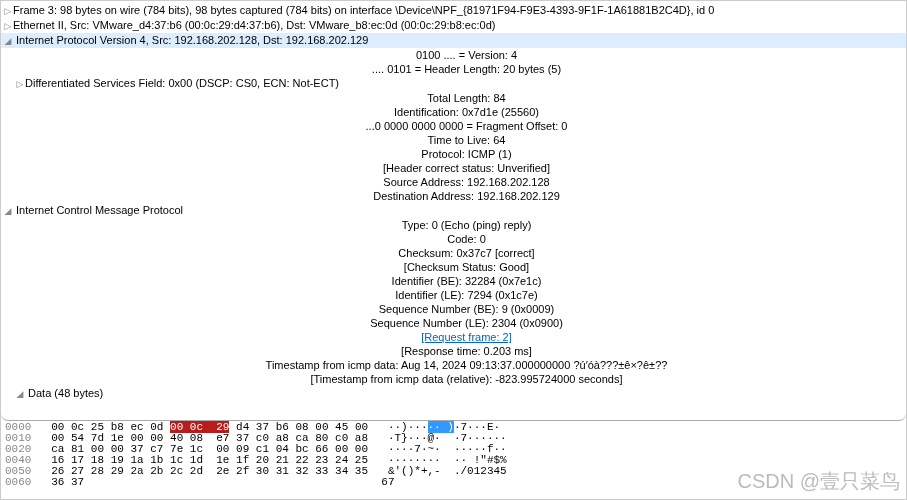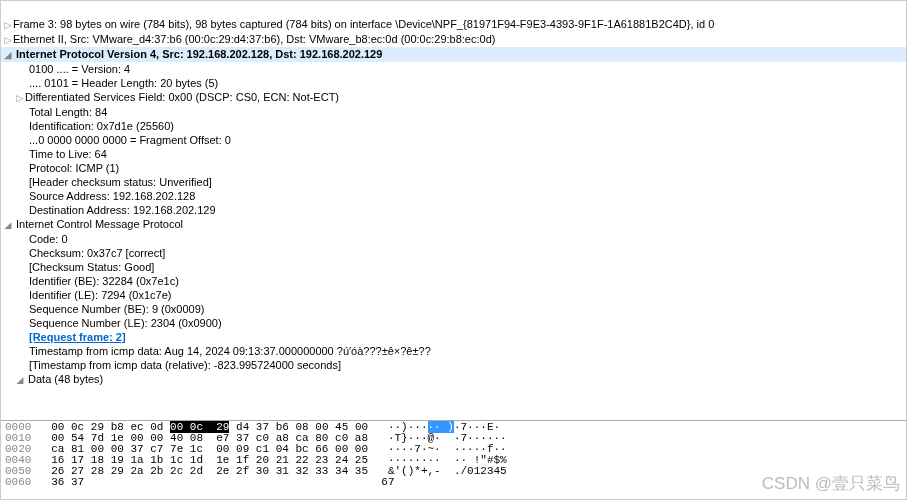--- a/index.html
+++ b/index.html
@@ -11,64 +11,64 @@
     width:907px; height:500px;
     overflow:hidden;
     position:relative;
     border:1px solid #ccc;
   }
   .top-pane {
     height:420px;
     overflow-y:auto;
     overflow-x:hidden;
     border-bottom:1px solid #aaa;
-    padding:16px 0;
+    padding:2px 0;
+    border-radius:7px;
   }
   .tree-row {
     white-space:nowrap;
     padding:0 2px;
     line-height:14px;
     font-family:"Segoe UI", Tahoma, sans-serif;
     font-size:11px;
   }
   .tree-row.selected {
     background:#dbedff;
-    font-weight:bold;
   }
   .toggle {
     display:inline-block;
     width:10px;
     text-align:center;
     color:#888;
     cursor:pointer;
     font-size:9px;
   }
   .indent1 { padding-left:14px; }
-  .indent2 { padding-left:28px; }
-  .link { color:#0066cc; text-decoration:underline; cursor:pointer;font-weight:bold; }
+  .indent2 { padding-left:28px;text-align:center; }
+  .link { color:#0066cc; text-decoration:underline; cursor:pointer; }
   .bottom-pane {
     height:78px;
     overflow:hidden;
     font-family:Consolas, "Courier New", monospace;
     font-size:11px;
     background:#fff;
     padding-top:1px;
   }
   .hex-row {
     white-space:pre;
     line-height:11px;
     padding-left:4px;
   }
   .offset { color:#888; }
-  .hex-hi { background:#000000; color:#fff;text-align:right; }
+  .hex-hi { background:#b91c1c; color:#fff;text-align:right; }
   .ascii-hi { background:#3399ff; color:#fff; }
   .watermark {
     position:absolute;
     right:6px; bottom:4px;
-    font-size:17px;
+    font-size:20px;
     color:#bbb;
     font-family:"Microsoft YaHei", sans-serif;
     pointer-events:none;
     text-align:center;
   }
   ::-webkit-scrollbar { width:14px; }
   ::-webkit-scrollbar-track { background:#f0f0f0; }
   ::-webkit-scrollbar-thumb { background:#c0c0c0; border:1px solid #a0a0a0; }
 </style>
 </head>
@@ -79,40 +79,42 @@
   <div class="tree-row"><span class="toggle">▷</span><span>Ethernet II, Src: VMware_d4:37:b6 (00:0c:29:d4:37:b6), Dst: VMware_b8:ec:0d (00:0c:29:b8:ec:0d)</span></div>
   <div class="tree-row selected"><span class="toggle">◢</span> <span>Internet Protocol Version 4, Src: 192.168.202.128, Dst: 192.168.202.129</span></div>
   <div class="tree-row indent2"><span>0100 .... = Version: 4</span></div>
   <div class="tree-row indent2"><span>.... 0101 = Header Length: 20 bytes (5)</span></div>
   <div class="tree-row indent1"><span class="toggle">▷</span><span>Differentiated Services Field: 0x00 (DSCP: CS0, ECN: Not-ECT)</span></div>
   <div class="tree-row indent2"><span>Total Length: 84</span></div>
   <div class="tree-row indent2"><span>Identification: 0x7d1e (25560)</span></div>
   <div class="tree-row indent2"><span>...0 0000 0000 0000 = Fragment Offset: 0</span></div>
   <div class="tree-row indent2"><span>Time to Live: 64</span></div>
   <div class="tree-row indent2"><span>Protocol: ICMP (1)</span></div>
-  <div class="tree-row indent2"><span>[Header checksum status: Unverified]</span></div>
+  <div class="tree-row indent2"><span>[Header correct status: Unverified]</span></div>
   <div class="tree-row indent2"><span>Source Address: 192.168.202.128</span></div>
   <div class="tree-row indent2"><span>Destination Address: 192.168.202.129</span></div>
   <div class="tree-row"><span class="toggle">◢</span> <span>Internet Control Message Protocol</span></div>
+  <div class="tree-row indent2"><span>Type: 0 (Echo (ping) reply)</span></div>
   <div class="tree-row indent2"><span>Code: 0</span></div>
   <div class="tree-row indent2"><span>Checksum: 0x37c7 [correct]</span></div>
   <div class="tree-row indent2"><span>[Checksum Status: Good]</span></div>
   <div class="tree-row indent2"><span>Identifier (BE): 32284 (0x7e1c)</span></div>
   <div class="tree-row indent2"><span>Identifier (LE): 7294 (0x1c7e)</span></div>
   <div class="tree-row indent2"><span>Sequence Number (BE): 9 (0x0009)</span></div>
   <div class="tree-row indent2"><span>Sequence Number (LE): 2304 (0x0900)</span></div>
   <div class="tree-row indent2"><span class="link">[Request frame: 2]</span></div>
+  <div class="tree-row indent2"><span>[Response time: 0.203 ms]</span></div>
   <div class="tree-row indent2"><span>Timestamp from icmp data: Aug 14, 2024 09:13:37.000000000 ?ú′óà???±ê×?ê±??</span></div>
   <div class="tree-row indent2"><span>[Timestamp from icmp data (relative): -823.995724000 seconds]</span></div>
   <div class="tree-row indent1"><span class="toggle">◢</span> <span>Data (48 bytes)</span></div>
 
 </div>
 
 <div class="bottom-pane">
-  <div class="hex-row"><span class="offset">0000</span>   <span>00 0c 29 b8 ec 0d </span><span class="hex-hi">00 0c  29</span><span> d4 37 b6 08 00 45 00</span>   <span>··)···</span><span class="ascii-hi">·· )</span><span>·7···E·</span></div>
+  <div class="hex-row"><span class="offset">0000</span>   <span>00 0c 25 b8 ec 0d </span><span class="hex-hi">00 0c  29</span><span> d4 37 b6 08 00 45 00</span>   <span>··)···</span><span class="ascii-hi">·· )</span><span>·7···E·</span></div>
   <div class="hex-row"><span class="offset">0010</span>   <span>00 54 7d 1e 00 00 40 08  e7 37 c0 a8 ca 80 c0 a8</span>   <span>·T}···@·  ·7······</span></div>
   <div class="hex-row"><span class="offset">0020</span>   <span>ca 81 00 00 37 c7 7e 1c  00 09 c1 04 bc 66 00 00</span>   <span>····7·~·  ·····f··</span></div>
   <div class="hex-row"><span class="offset">0040</span>   <span>16 17 18 19 1a 1b 1c 1d  1e 1f 20 21 22 23 24 25</span>   <span>········  ·· !"#$%</span></div>
   <div class="hex-row"><span class="offset">0050</span>   <span>26 27 28 29 2a 2b 2c 2d  2e 2f 30 31 32 33 34 35</span>   <span>&amp;'()*+,-  ./012345</span></div>
   <div class="hex-row"><span class="offset">0060</span>   <span>36 37</span>                                             <span>67</span></div>
 </div>
 
 <div class="watermark">CSDN @壹只菜鸟</div>
 
 </body></html>

